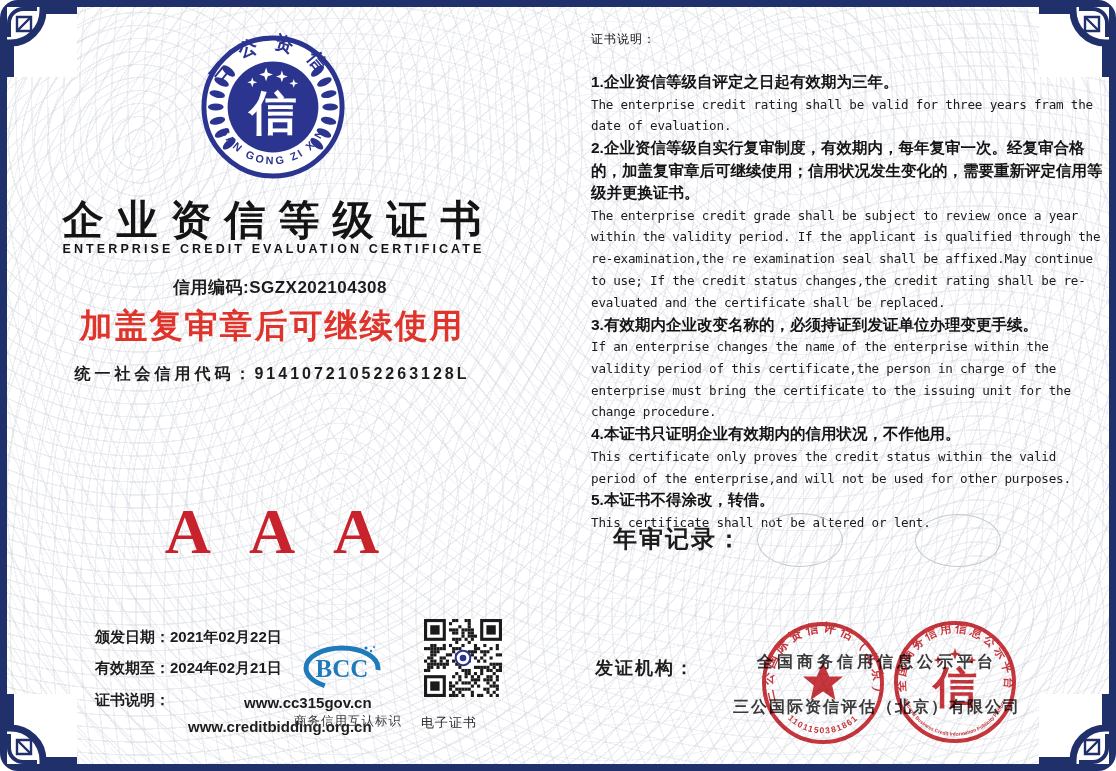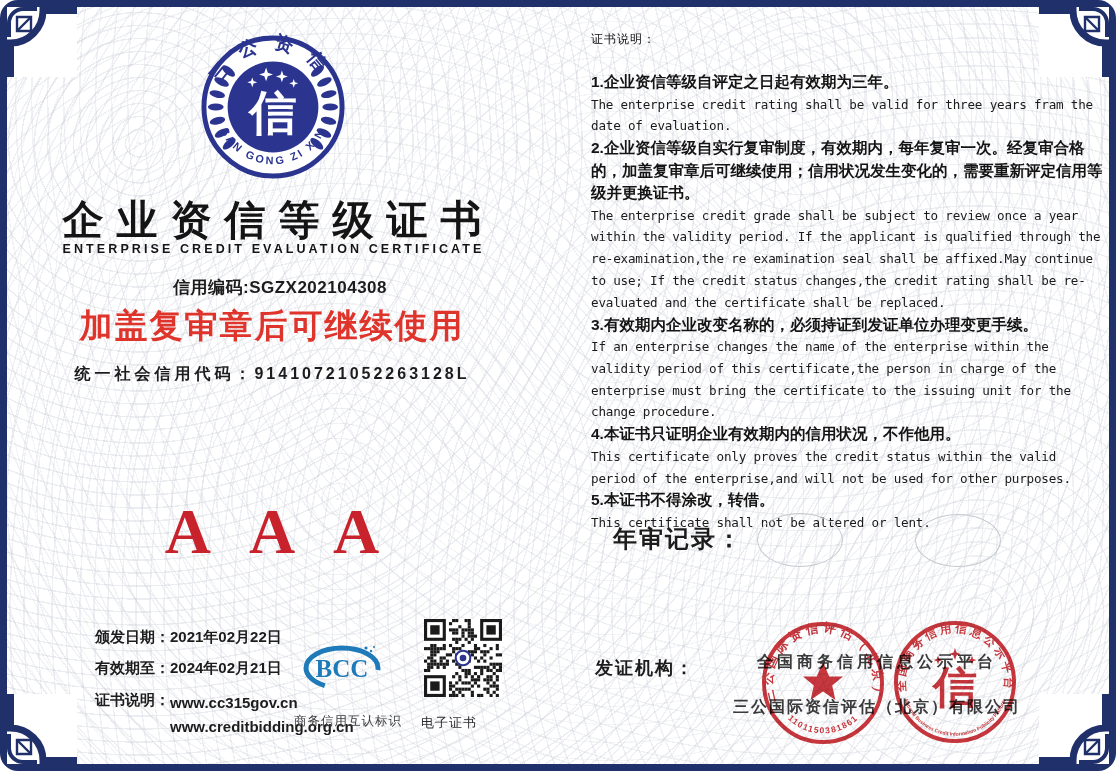--- a/index.html
+++ b/index.html
@@ -40,21 +40,21 @@
   .company{left:30px;top:297px;width:470px;font-size:33px;font-weight:800;color:#df342b;letter-spacing:2px;white-space:nowrap;}
   .uscc{left:30px;top:357px;width:470px;font-size:16px;font-weight:700;color:#1c1c1c;}
   .uscc .lbl{letter-spacing:4px;}
   .uscc .val{letter-spacing:3px;}
   .statement{left:57px;top:392px;width:412px;font-size:17px;font-weight:600;color:#101010;
     line-height:34px;text-align:justify;text-indent:2em;}
   .rating{left:60px;top:488px;width:410px;font-size:64px;font-weight:700;color:#c8232c;
     font-family:"Liberation Serif","DejaVu Serif",serif;letter-spacing:38px;text-indent:38px;white-space:nowrap;text-align:center;}
   .dates{left:88px;top:614px;font-size:15px;font-weight:700;color:#1c1c1c;line-height:31px;}
   .query{left:88px;top:684px;font-size:15px;font-weight:700;color:#1c1c1c;}
-  .query .urls{display:inline-block;vertical-align:top;line-height:24px;}
+  .query .urls{display:inline-block;vertical-align:top;margin-left:18px;line-height:24px;text-align:right;}
   .bcc{left:295px;top:633px;width:80px;height:56px;}
   .bcc-caption{left:286px;top:706px;width:110px;font-size:12.5px;color:#3d3d3d;
     font-family:"Liberation Serif","DejaVu Serif",serif;letter-spacing:1px;}
   .qr{left:417px;top:612px;width:78px;height:78px;}
   .qr-caption{left:403px;top:707px;width:78px;font-size:13px;color:#2e2e2e;
     font-family:Liberation Mono, monospace;letter-spacing:1px;}
 
   
   .ins-heading{left:584px;top:24px;font-size:12px;font-weight:400;color:#111;letter-spacing:1px;}
   .instructions{left:584px;top:64px;width:516px;}

